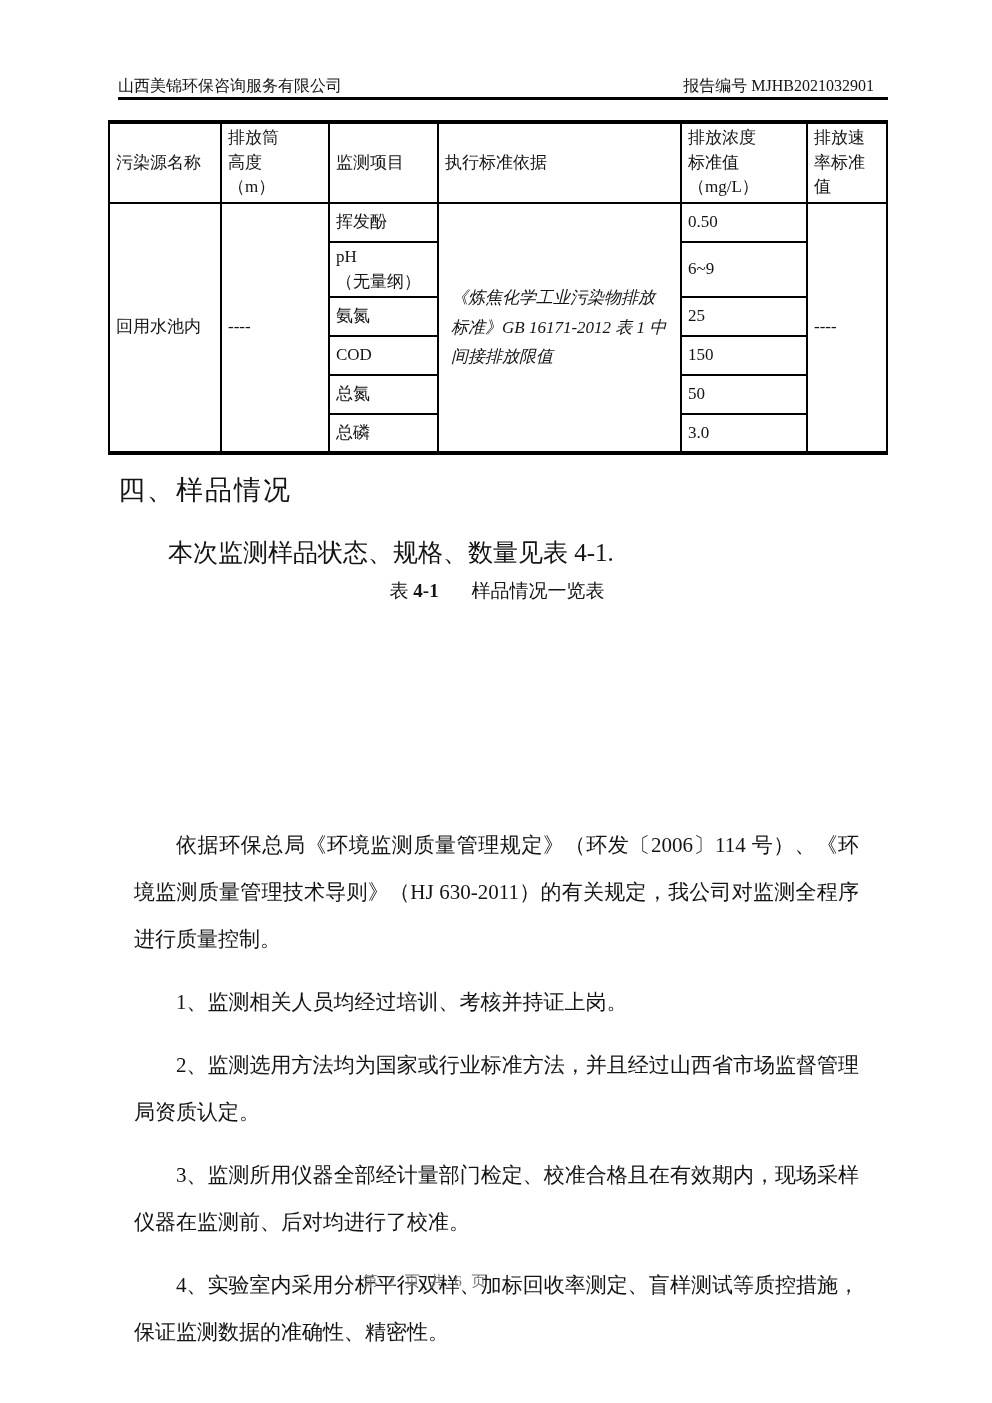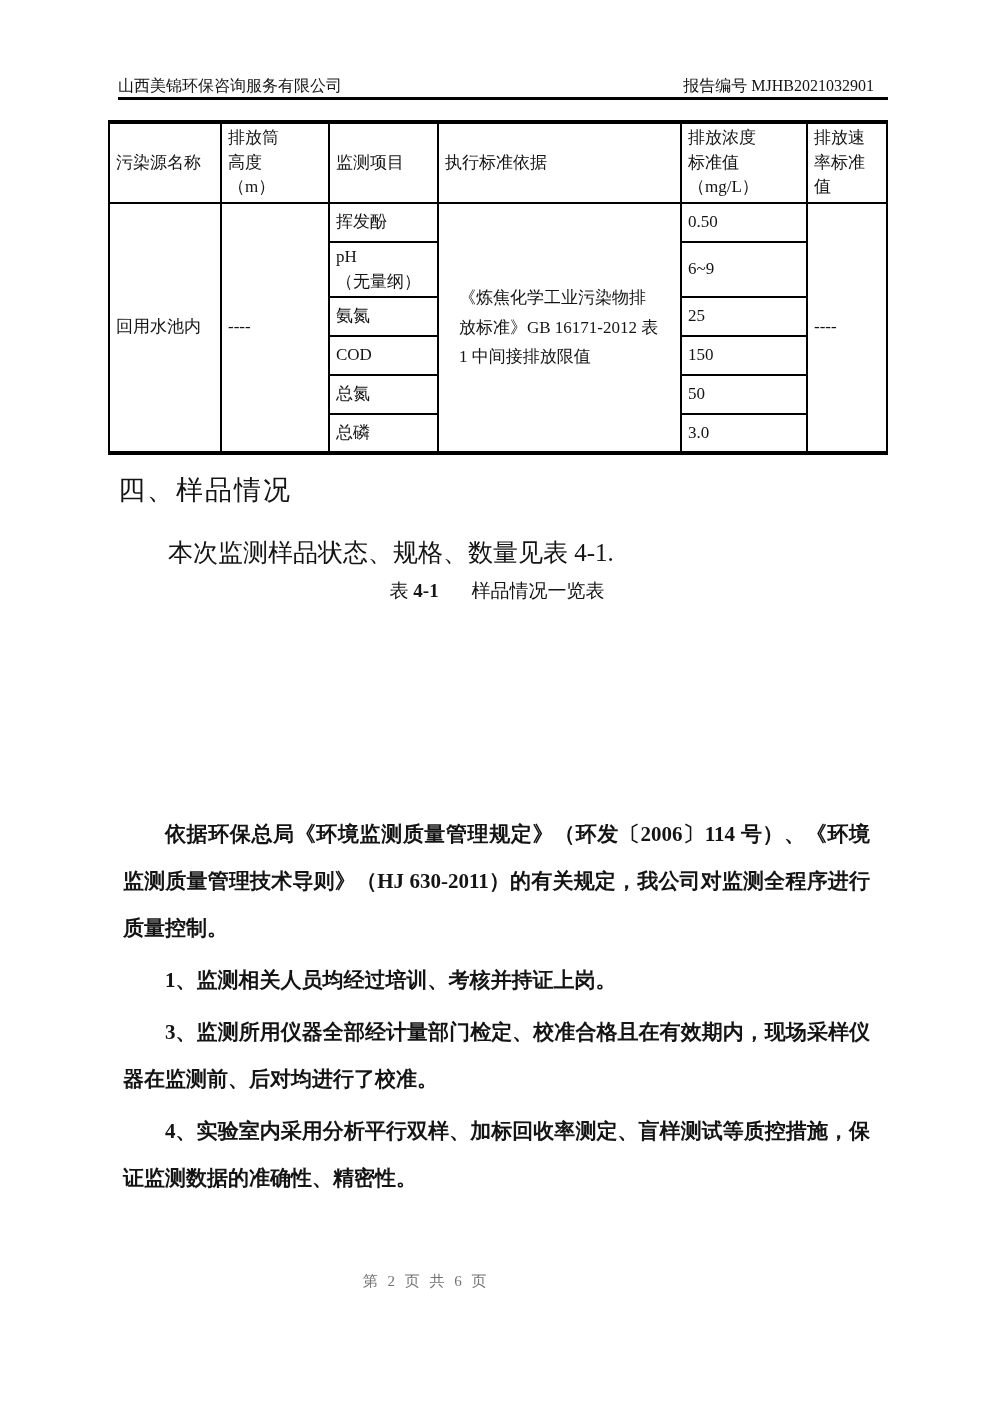--- a/index.html
+++ b/index.html
@@ -23,35 +23,35 @@
       border-top:4px solid #000;border-bottom:4px solid #000;}
   th,td{
     border:2px solid #000;text-align:left;vertical-align:middle;
     font-weight:400;padding:2px 6px;white-space:pre-line;line-height:1.45;
     overflow:hidden;
   }
   .t1 .hdr-row{height:78px;}
   .t1 .item-row{height:39px;}
   .t2 .hdr-row{height:33px;}
   .t2 .body-row{height:34px;}
-  .standard-cell{line-height:1.75;padding:2px 20px;}
+  .standard-cell{line-height:1.75;padding:2px 12px;font-style:italic;}
   
   .section-heading{position:absolute;left:118px;font-size:27px;letter-spacing:2px;white-space:nowrap;}
   #heading-4{top:472px;}
   #heading-5{top:752px;}
   .intro{position:absolute;left:118px;top:536px;width:756px;font-size:25px;text-indent:2em;}
   .table-caption{position:absolute;left:108px;top:578px;width:778px;text-align:center;font-size:19px;}
   .table-caption .cap-num{font-weight:700;}
   .table-caption .cap-title{margin-left:28px;}
   
   .qa-block{
     position:absolute;left:118px;top:806px;width:757px;
     font-size:21px;line-height:47px;text-align:justify;
   }
-  .qa-block p{margin:5px;text-indent:2em;font-weight:bold;}
+  .qa-block p{margin:16px;text-indent:2em;}
   
   .page-footer{
     position:absolute;left:0;top:1272px;width:852px;text-align:center;
     font-size:15px;letter-spacing:3px;color:#737373;
   }
 </style>
 </head>
 <body>
 
 <div class="page">
@@ -122,19 +122,20 @@
   <div class="table-caption">
     <span class="cap-prefix">表</span>
     <span class="cap-num">4-1</span>
     <span class="cap-title">样品情况一览表</span>
   </div>
 
 
   <div class="qa-block">
     <p>依据环保总局《环境监测质量管理规定》（环发〔2006〕114 号）、《环境监测质量管理技术导则》（HJ 630-2011）的有关规定，我公司对监测全程序进行质量控制。</p>
     <p>1、监测相关人员均经过培训、考核并持证上岗。</p>
+    <p>2、监测选用方法均为国家或行业标准方法，并且经过山西省市场监督管理局资质认定。</p>
     <p>3、监测所用仪器全部经计量部门检定、校准合格且在有效期内，现场采样仪器在监测前、后对均进行了校准。</p>
     <p>4、实验室内采用分析平行双样、加标回收率测定、盲样测试等质控措施，保证监测数据的准确性、精密性。</p>
   </div>
 
   <div class="page-footer">第 2 页 共 6 页</div>
 
 </div>
 
 </body></html>

